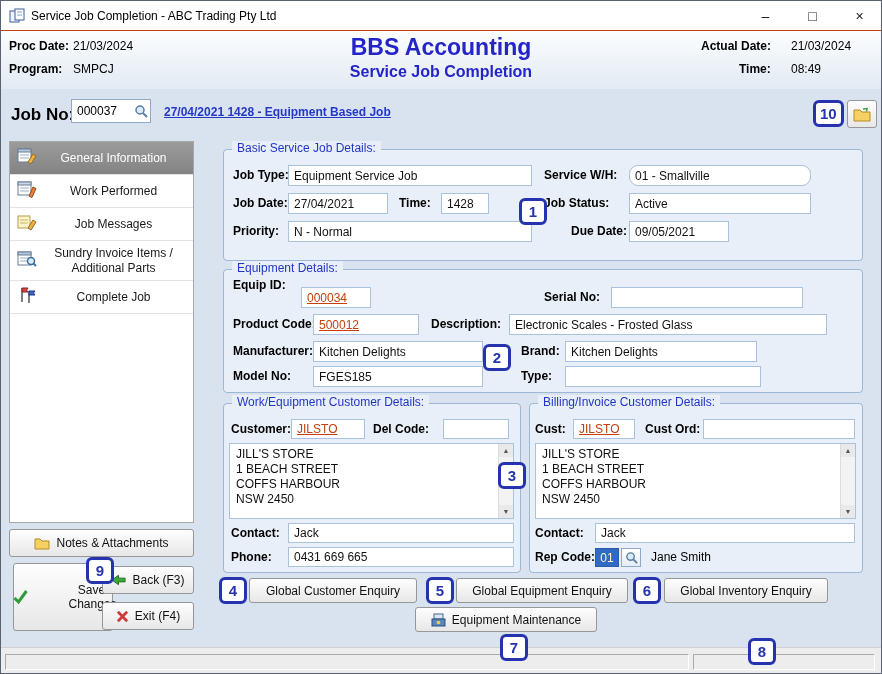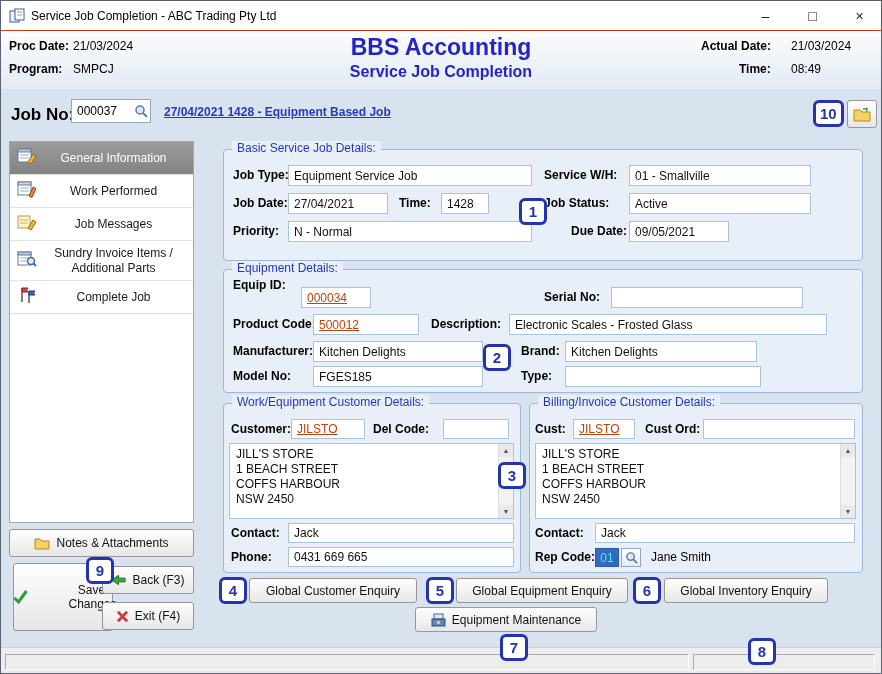--- a/index.html
+++ b/index.html
@@ -53,21 +53,21 @@
   .addr { position:absolute; background:#fff; border:1px solid #a9c2dd; font-size:12px; line-height:15px;
     padding:3px 20px 3px 6px; white-space:pre-line; color:#111; overflow:hidden; }
   .scrollcol { position:absolute; top:1px; bottom:1px; right:1px; width:15px; background:#f3f3f3; border-left:1px solid #dcdcdc; }
   .sarr { position:absolute; left:0; width:14px; height:13px; font-size:7px; color:#555; text-align:center; line-height:13px; background:#e9e9e9; cursor:pointer; }
   .sarr.up { top:0; } .sarr.dn { bottom:0; }
 
   
   .badge { position:absolute; min-width:28px; height:27px; padding:0 4px; background:#fff; border:3px solid #2533ae; border-radius:6px;
     color:#2533ae; font-size:15px; font-weight:bold; display:flex; align-items:center; justify-content:center; z-index:20; }
 
-  .repcode { position:absolute; width:24px; height:19px; background:#316ac5; color:#5eead4; font-size:12px;
+  .repcode { position:absolute; width:24px; height:19px; background:#316ac5; color:#fef9c3; font-size:12px;
     display:flex; align-items:center; justify-content:center; border:1px solid #2a5aa8; }
   .magbtn { position:absolute; width:20px; height:19px; background:linear-gradient(#fff,#e4ecf5); border:1px solid #8fa9c6; display:flex; align-items:center; justify-content:center; cursor:pointer; }
 
   
   .statusbar { position:absolute; left:0; top:646px; width:100%; height:28px; background:#ededed; border-top:1px solid #d0d0d0; }
   .scell { position:absolute; top:6px; height:16px; border:1px solid; border-color:#ababab #ffffff #ffffff #ababab; background:#ededed; }
 </style>
 </head>
 <body>
 
@@ -219,21 +219,21 @@
   </span>
   <span class="blab">Exit (F4)</span>
 </div>
 
 <div class="gb" style="left:222px; top:148px; width:640px; height:112px;">
   <span class="legend">Basic Service Job Details:</span>
 </div>
 <span class="lb" style="left:232px; top:164px;">Job Type:</span>
 <div class="fld" style="left:287px; top:164px; width:244px;">Equipment Service Job</div>
 <span class="lb" style="left:543px; top:164px;">Service W/H:</span>
-<div class="fld" style="left:628px; top:164px; width:182px;">01 - Smallville</div>
+<div class="fld" style="left:628px; top:164px; width:182px;border-radius:9px;">01 - Smallville</div>
 
 <span class="lb" style="left:232px; top:192px;">Job Date:</span>
 <div class="fld" style="left:287px; top:192px; width:100px;">27/04/2021</div>
 <span class="lb" style="left:398px; top:192px;">Time:</span>
 <div class="fld" style="left:440px; top:192px; width:48px;">1428</div>
 <span class="lb" style="left:543px; top:192px;">Job Status:</span>
 <div class="fld" style="left:628px; top:192px; width:182px;">Active</div>
 
 <span class="lb" style="left:232px; top:220px;">Priority:</span>
 <div class="fld" style="left:287px; top:220px; width:244px;">N  - Normal</div>

